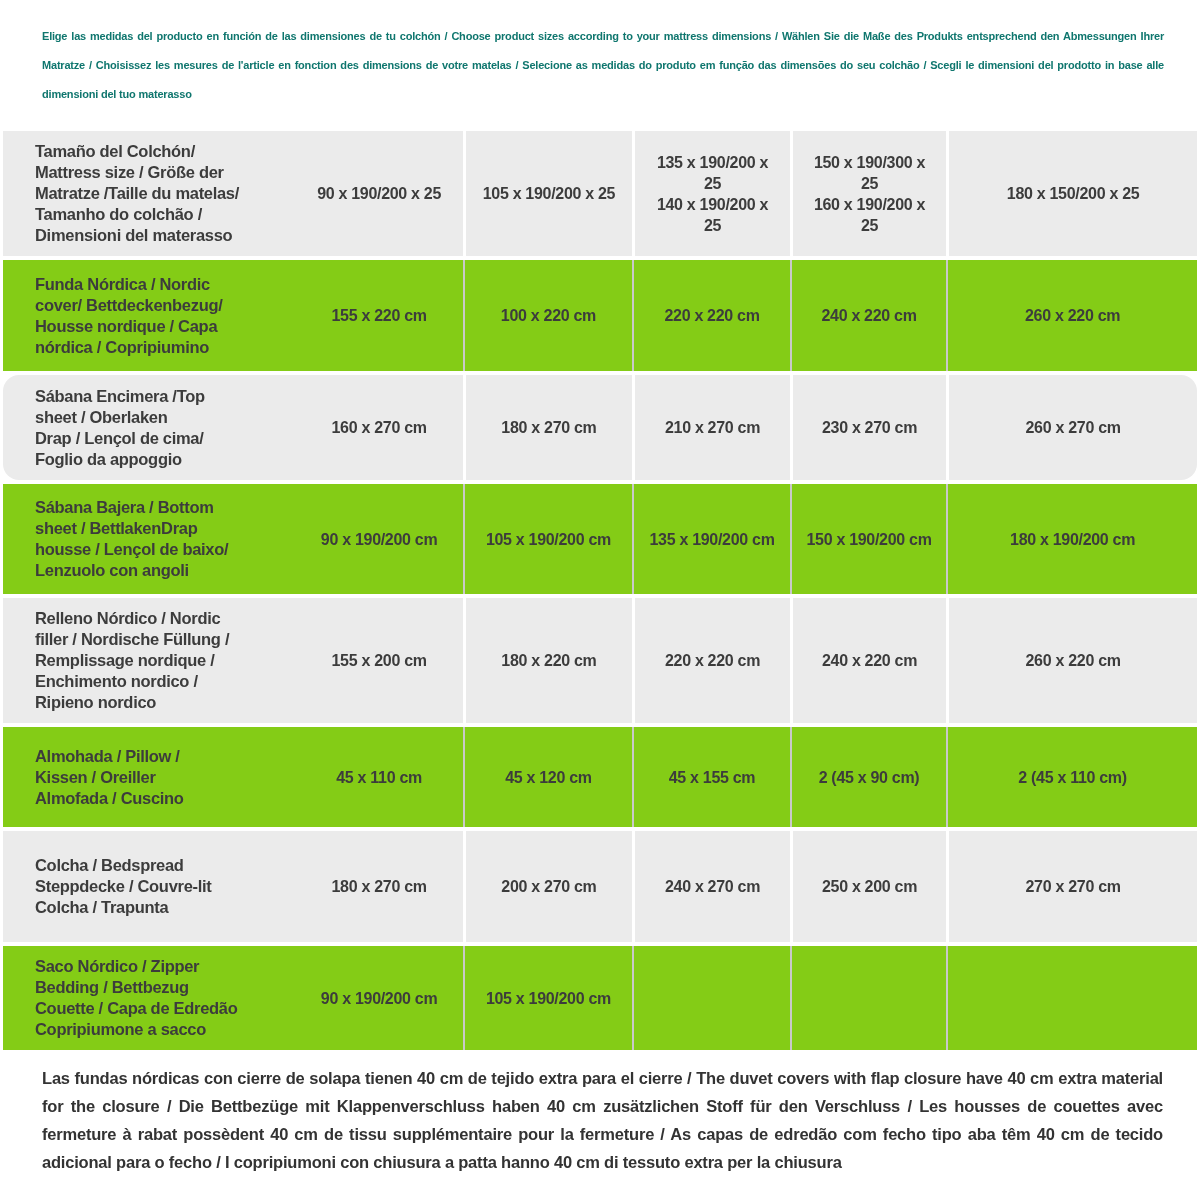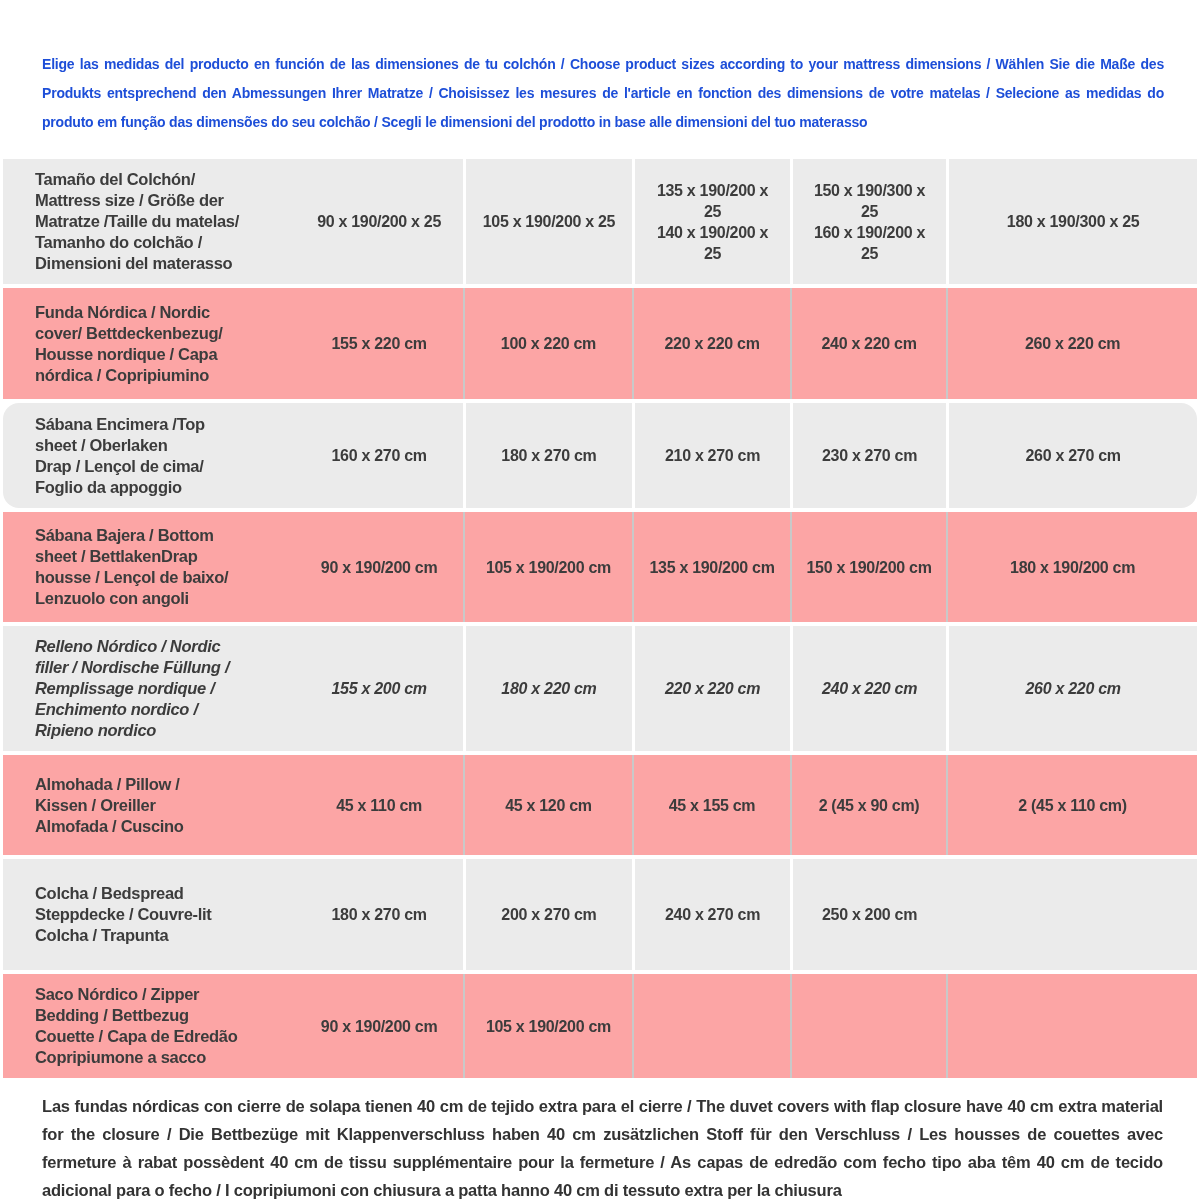--- a/index.html
+++ b/index.html
@@ -10,38 +10,38 @@
   .page {
     position: relative;
     width: 1200px;
     height: 1200px;
     background: #ffffff;
     font-family: "Liberation Sans", sans-serif;
     color: #3a3a3a;
     overflow: hidden;
   }
   .intro {
-    margin: 50px 36px 0 42px;
-    font-size: 14px;
+    margin: 22px 36px 0 42px;
+    font-size: 11px;
     font-weight: bold;
     line-height: 29px;
     letter-spacing: -0.2px;
     text-align: justify;
-    color: #1d4ed8;
+    color: #0f766e;
   }
   .size-table {
     margin: 22px 3px 0 3px;
   }
   .row {
     display: grid;
     grid-template-columns: 24.5% 14% 14.2% 13.2% 13.1% 21%;
     margin-bottom: 4px;
   }
   .row.gray  { background: #ebebeb; }
-  .row.white { background: #fca5a5; }
+  .row.white { background: #84cc16; }
   .cell {
     display: flex;
     align-items: center;
     justify-content: center;
     text-align: center;
     font-size: 16px;
     font-weight: bold;
     letter-spacing: -0.3px;
     line-height: 21px;
     white-space: pre-line;
@@ -58,21 +58,21 @@
   }
   
   .row .cell.value + .cell.value { border-left: 2px solid transparent; }
   .row.white .cell.value + .cell.value { border-left-color: #c9c9c9; }
   .row.gray  .cell.value + .cell.value { border-left-color: #ffffff; border-left-width: 3px; }
 
   .row.header-row { min-height: 123px; }
   .row.r-funda    { min-height: 111px; }
   .row.r-encimera { min-height: 105px; border-radius: 16px; }
   .row.r-bajera   { min-height: 110px; }
-  .row.r-relleno  { min-height: 124px; font-style: italic; }
+  .row.r-relleno  { min-height: 124px; }
   .row.r-almohada { min-height: 100px; }
   .row.r-colcha   { min-height: 111px; }
   .row.r-saco     { min-height: 100px; }
 
   .footnote {
     margin: 14px 37px 0 42px;
     font-size: 16.5px;
     font-weight: bold;
     line-height: 28px;
     letter-spacing: -0.2px;
@@ -94,21 +94,21 @@
 Mattress size / Größe der
 Matratze /Taille du matelas/
 Tamanho do colchão /
 Dimensioni del materasso</div>
       <div class="cell value">90 x 190/200 x 25</div>
       <div class="cell value">105 x 190/200 x 25</div>
       <div class="cell value">135 x 190/200 x 25
 140 x 190/200 x 25</div>
       <div class="cell value">150 x 190/300 x 25
 160 x 190/200 x 25</div>
-      <div class="cell value">180 x 190/300 x 25</div>
+      <div class="cell value">180 x 150/200 x 25</div>
     </div>
 
     <div class="row white r-funda">
       <div class="cell label">Funda Nórdica /  Nordic
 cover/ Bettdeckenbezug/
 Housse nordique  / Capa
 nórdica / Copripiumino</div>
       <div class="cell value">155 x 220 cm</div>
       <div class="cell value">100 x 220 cm</div>
       <div class="cell value">220 x 220 cm</div>
@@ -165,20 +165,21 @@
     </div>
 
     <div class="row gray r-colcha">
       <div class="cell label">Colcha / Bedspread
 Steppdecke / Couvre-lit
 Colcha / Trapunta</div>
       <div class="cell value">180 x 270 cm</div>
       <div class="cell value">200 x 270 cm</div>
       <div class="cell value">240 x 270 cm</div>
       <div class="cell value">250 x 200 cm</div>
+      <div class="cell value">270 x 270 cm</div>
     </div>
 
     <div class="row white r-saco">
       <div class="cell label">Saco Nórdico / Zipper
 Bedding / Bettbezug
 Couette  / Capa de Edredão
 Copripiumone a sacco</div>
       <div class="cell value">90 x 190/200 cm</div>
       <div class="cell value">105 x 190/200 cm</div>
       <div class="cell value"></div>

